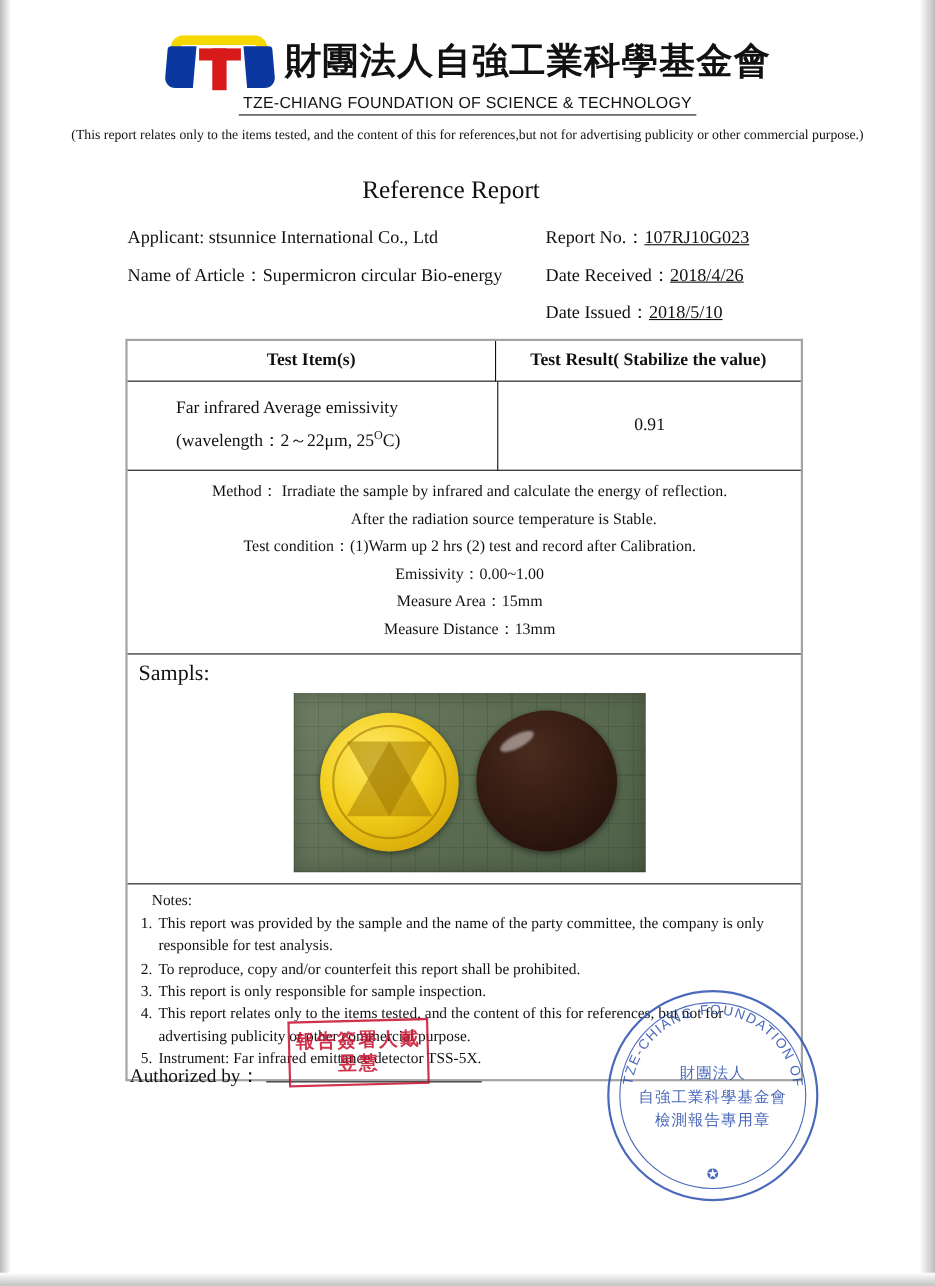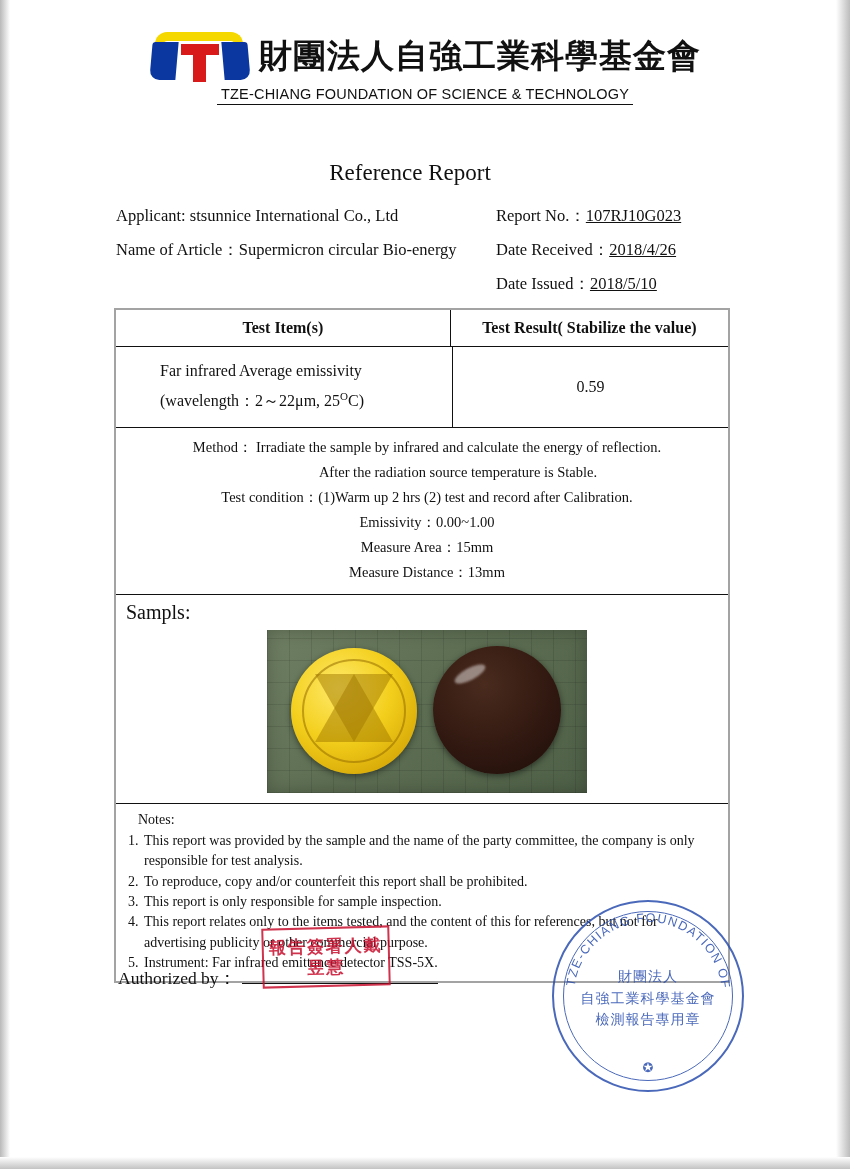--- a/index.html
+++ b/index.html
@@ -385,20 +385,21 @@
         <div class="red-t-h"></div>
         <div class="red-t-v"></div>
       </div>
       <div class="logo-cn">財團法人自強工業科學基金會</div>
     </div>
     <div class="logo-en-wrap">
       <div class="logo-en">TZE-CHIANG FOUNDATION OF SCIENCE &amp; TECHNOLOGY</div>
     </div>
   </div>
 
+  <div class="disclaimer">(This report relates only to the items tested, and the content of this for references,but not for advertising publicity or other commercial purpose.)</div>
 
   <div class="doc-title">Reference Report</div>
 
   <div class="meta">
     <div class="meta-row">
       <div class="meta-left">Applicant: stsunnice International Co., Ltd</div>
       <div class="meta-right">
         <span>Report No.：</span><span class="u">107RJ10G023</span>
       </div>
     </div>
@@ -423,21 +424,21 @@
     <div class="row">
       <div class="cell-head-left">Test Item(s)</div>
       <div class="cell-head-right">Test Result( Stabilize the value)</div>
     </div>
 
     <div class="row">
       <div class="cell-item-left">
         <div>Far infrared Average emissivity</div>
         <div><span>(wavelength：2～22μm, 25</span><span class="sup">O</span><span>C)</span></div>
       </div>
-      <div class="cell-item-right">0.59</div>
+      <div class="cell-item-right">0.91</div>
     </div>
 
     <div class="block-method">
       <div>Method： Irradiate the sample by infrared and calculate the energy of reflection.</div>
       <div class="indent-1">After the radiation source temperature is Stable.</div>
       <div>Test condition：(1)Warm up 2 hrs (2) test and record after Calibration.</div>
       <div>Emissivity：0.00~1.00</div>
       <div>Measure Area：15mm</div>
       <div>Measure Distance：13mm</div>
     </div>

